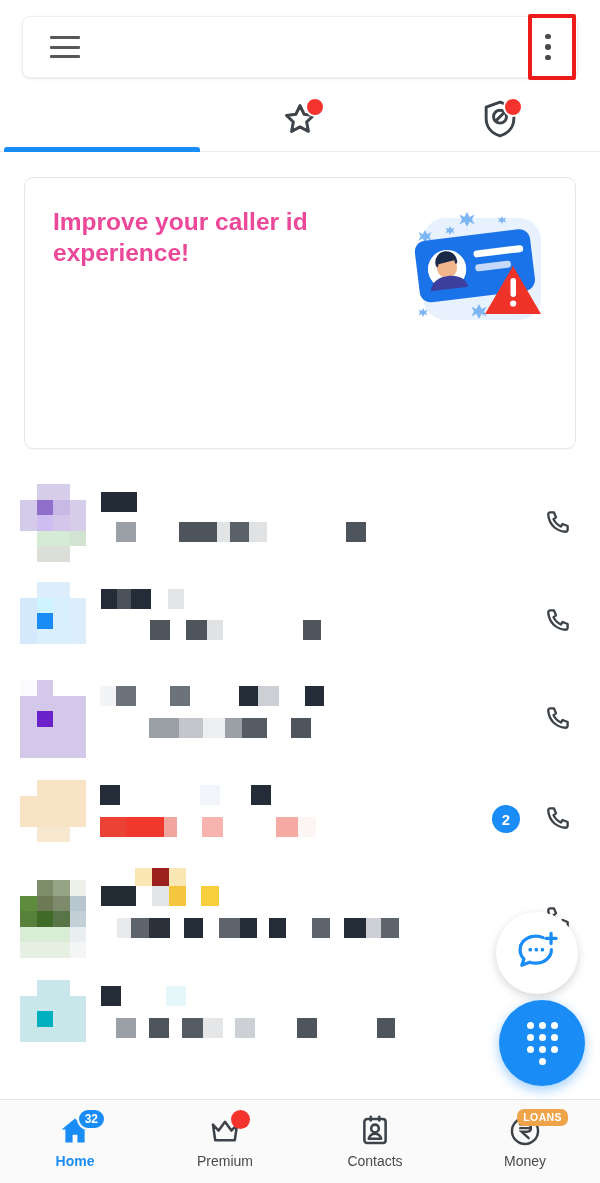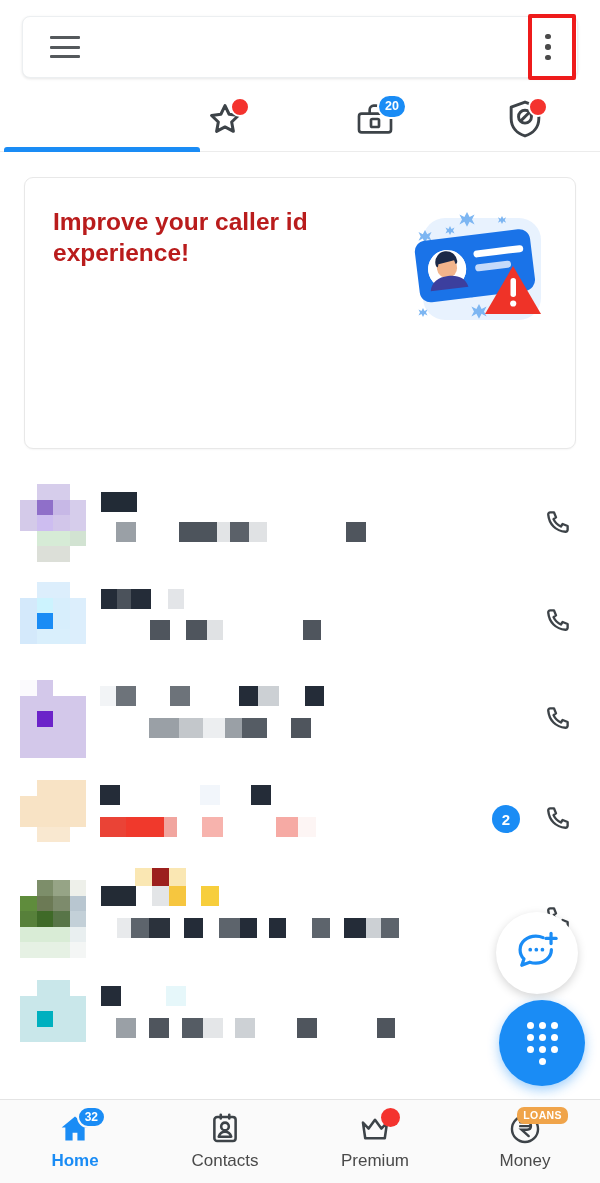--- a/index.html
+++ b/index.html
@@ -128,21 +128,21 @@
     border: 1px solid #e8e8e8;
     border-radius: 9px;
     box-shadow: 0 1px 2px rgba(0,0,0,0.04);
   }
   .promo-title {
     position: absolute;
     left: 28px; top: 28px;
     width: 320px;
     font-size: 24.5px;
     font-weight: bold;
-    color: #b91c1c;
+    color: #ec4899;
     line-height: 1.28;
   }
   .promo-body {
     position: absolute;
     left: 28px; top: 104px;
     width: 330px;
     font-size: 19.5px;
     color: #2c2c2c;
     line-height: 1.42;
   }
@@ -257,21 +257,21 @@
   .nav-item {
     flex: 1;
     display: flex; flex-direction: column;
     align-items: center; justify-content: center;
     gap: 5px;
     position: relative;
     cursor: pointer;
   }
   .nav-icon-wrap { position: relative; width: 34px; height: 34px; }
   .nav-label {
-    font-size: 17px;
+    font-size: 14px;
     color: #4a4a4a;
     text-align: center;
   }
   .nav-item.active .nav-label { color: #1a8cf5; font-weight: bold; }
   .nav-badge {
     position: absolute;
     top: -6px; right: -14px;
     background: #1a8cf5;
     color: #fff;
     border-radius: 999px;
@@ -328,32 +328,20 @@
       <div class="tab-inner">
         <span>
           <svg width="38" height="38" viewBox="0 0 24 24" fill="none" stroke="#3d4348" stroke-width="1.9" stroke-linejoin="round">
             <path d="M12 3.5l2.6 5.5 5.9.8-4.3 4.1 1.1 5.9L12 17l-5.3 2.8 1.1-5.9L3.5 9.8l5.9-.8z"></path>
           </svg>
         </span>
         <span class="badge-dot" style="left:24px; top:-3px;"></span>
       </div>
     </div>
 
-    <div class="tab">
-      <div class="tab-inner">
-        <span>
-          <svg width="40" height="36" viewBox="0 0 30 26" fill="none" stroke="#3d4348" stroke-width="2" stroke-linejoin="round">
-            <rect x="3" y="9" width="24" height="14" rx="2"></rect>
-            <path d="M11 9V6a3 3 0 013-3h2a3 3 0 013 3v3"></path>
-            <rect x="12" y="13" width="6" height="6" rx="1"></rect>
-          </svg>
-        </span>
-        <span class="badge-num" style="left:22px; top:-7px;">20</span>
-      </div>
-    </div>
 
     <div class="tab">
       <div class="tab-inner">
         <span>
           <svg width="38" height="40" viewBox="0 0 24 26" fill="none" stroke="#3d4348" stroke-width="1.9" stroke-linejoin="round">
             <path d="M12 2l9 3.3v7.2c0 6-3.8 9.9-9 11.5-5.2-1.6-9-5.5-9-11.5V5.3z"></path>
             <circle cx="12" cy="11.5" r="4.2"></circle>
             <line x1="9.1" y1="14.4" x2="14.9" y2="8.6"></line>
           </svg>
         </span>
@@ -727,42 +715,42 @@
           <path d="M12 3.2L2.6 11h2.6v9.2h5.1v-5.6h3.4v5.6h5.1V11h2.6z"></path>
         </svg>
         <span class="nav-badge">32</span>
       </div>
       <span class="nav-label">Home</span>
     </div>
 
     <div class="nav-item">
       <div class="nav-icon-wrap">
         <svg width="34" height="34" viewBox="0 0 24 24" fill="none" stroke="#3d4348" stroke-width="1.8" stroke-linejoin="round">
+          <path d="M3.5 7.5l4 4.2 4.5-6.2 4.5 6.2 4-4.2-1.6 11H5.1z"></path>
+        </svg>
+        <span class="nav-dot"></span>
+      </div>
+      <span class="nav-label">Premium</span>
+    </div>
+
+    <div class="nav-item">
+      <div class="nav-icon-wrap">
+        <svg width="34" height="34" viewBox="0 0 24 24" fill="none" stroke="#3d4348" stroke-width="1.8" stroke-linejoin="round">
           <rect x="4.5" y="3.5" width="15" height="17" rx="2"></rect>
           <circle cx="12" cy="10.2" r="2.7"></circle>
           <path d="M7.6 17.4c.7-2.3 2.4-3.4 4.4-3.4s3.7 1.1 4.4 3.4z"></path>
           <line x1="9" y1="2" x2="9" y2="4.6" stroke-linecap="round"></line>
           <line x1="15" y1="2" x2="15" y2="4.6" stroke-linecap="round"></line>
         </svg>
       </div>
       <span class="nav-label">Contacts</span>
     </div>
 
     <div class="nav-item">
       <div class="nav-icon-wrap">
-        <svg width="34" height="34" viewBox="0 0 24 24" fill="none" stroke="#3d4348" stroke-width="1.8" stroke-linejoin="round">
-          <path d="M3.5 7.5l4 4.2 4.5-6.2 4.5 6.2 4-4.2-1.6 11H5.1z"></path>
-        </svg>
-        <span class="nav-dot"></span>
-      </div>
-      <span class="nav-label">Premium</span>
-    </div>
-
-    <div class="nav-item">
-      <div class="nav-icon-wrap">
         <svg width="34" height="34" viewBox="0 0 24 24" fill="none" stroke="#3d4348" stroke-width="1.7" stroke-linecap="round">
           <circle cx="12" cy="12" r="9.2"></circle>
           <path d="M8.6 7.2h7M8.6 10h7M13.4 7.2c1.8 0 2.8 1.1 2.8 2.7s-1 2.6-2.8 2.6H9.6l5 4.5"></path>
         </svg>
         <span class="nav-loans">LOANS</span>
       </div>
       <span class="nav-label">Money</span>
     </div>
   </div>
 

